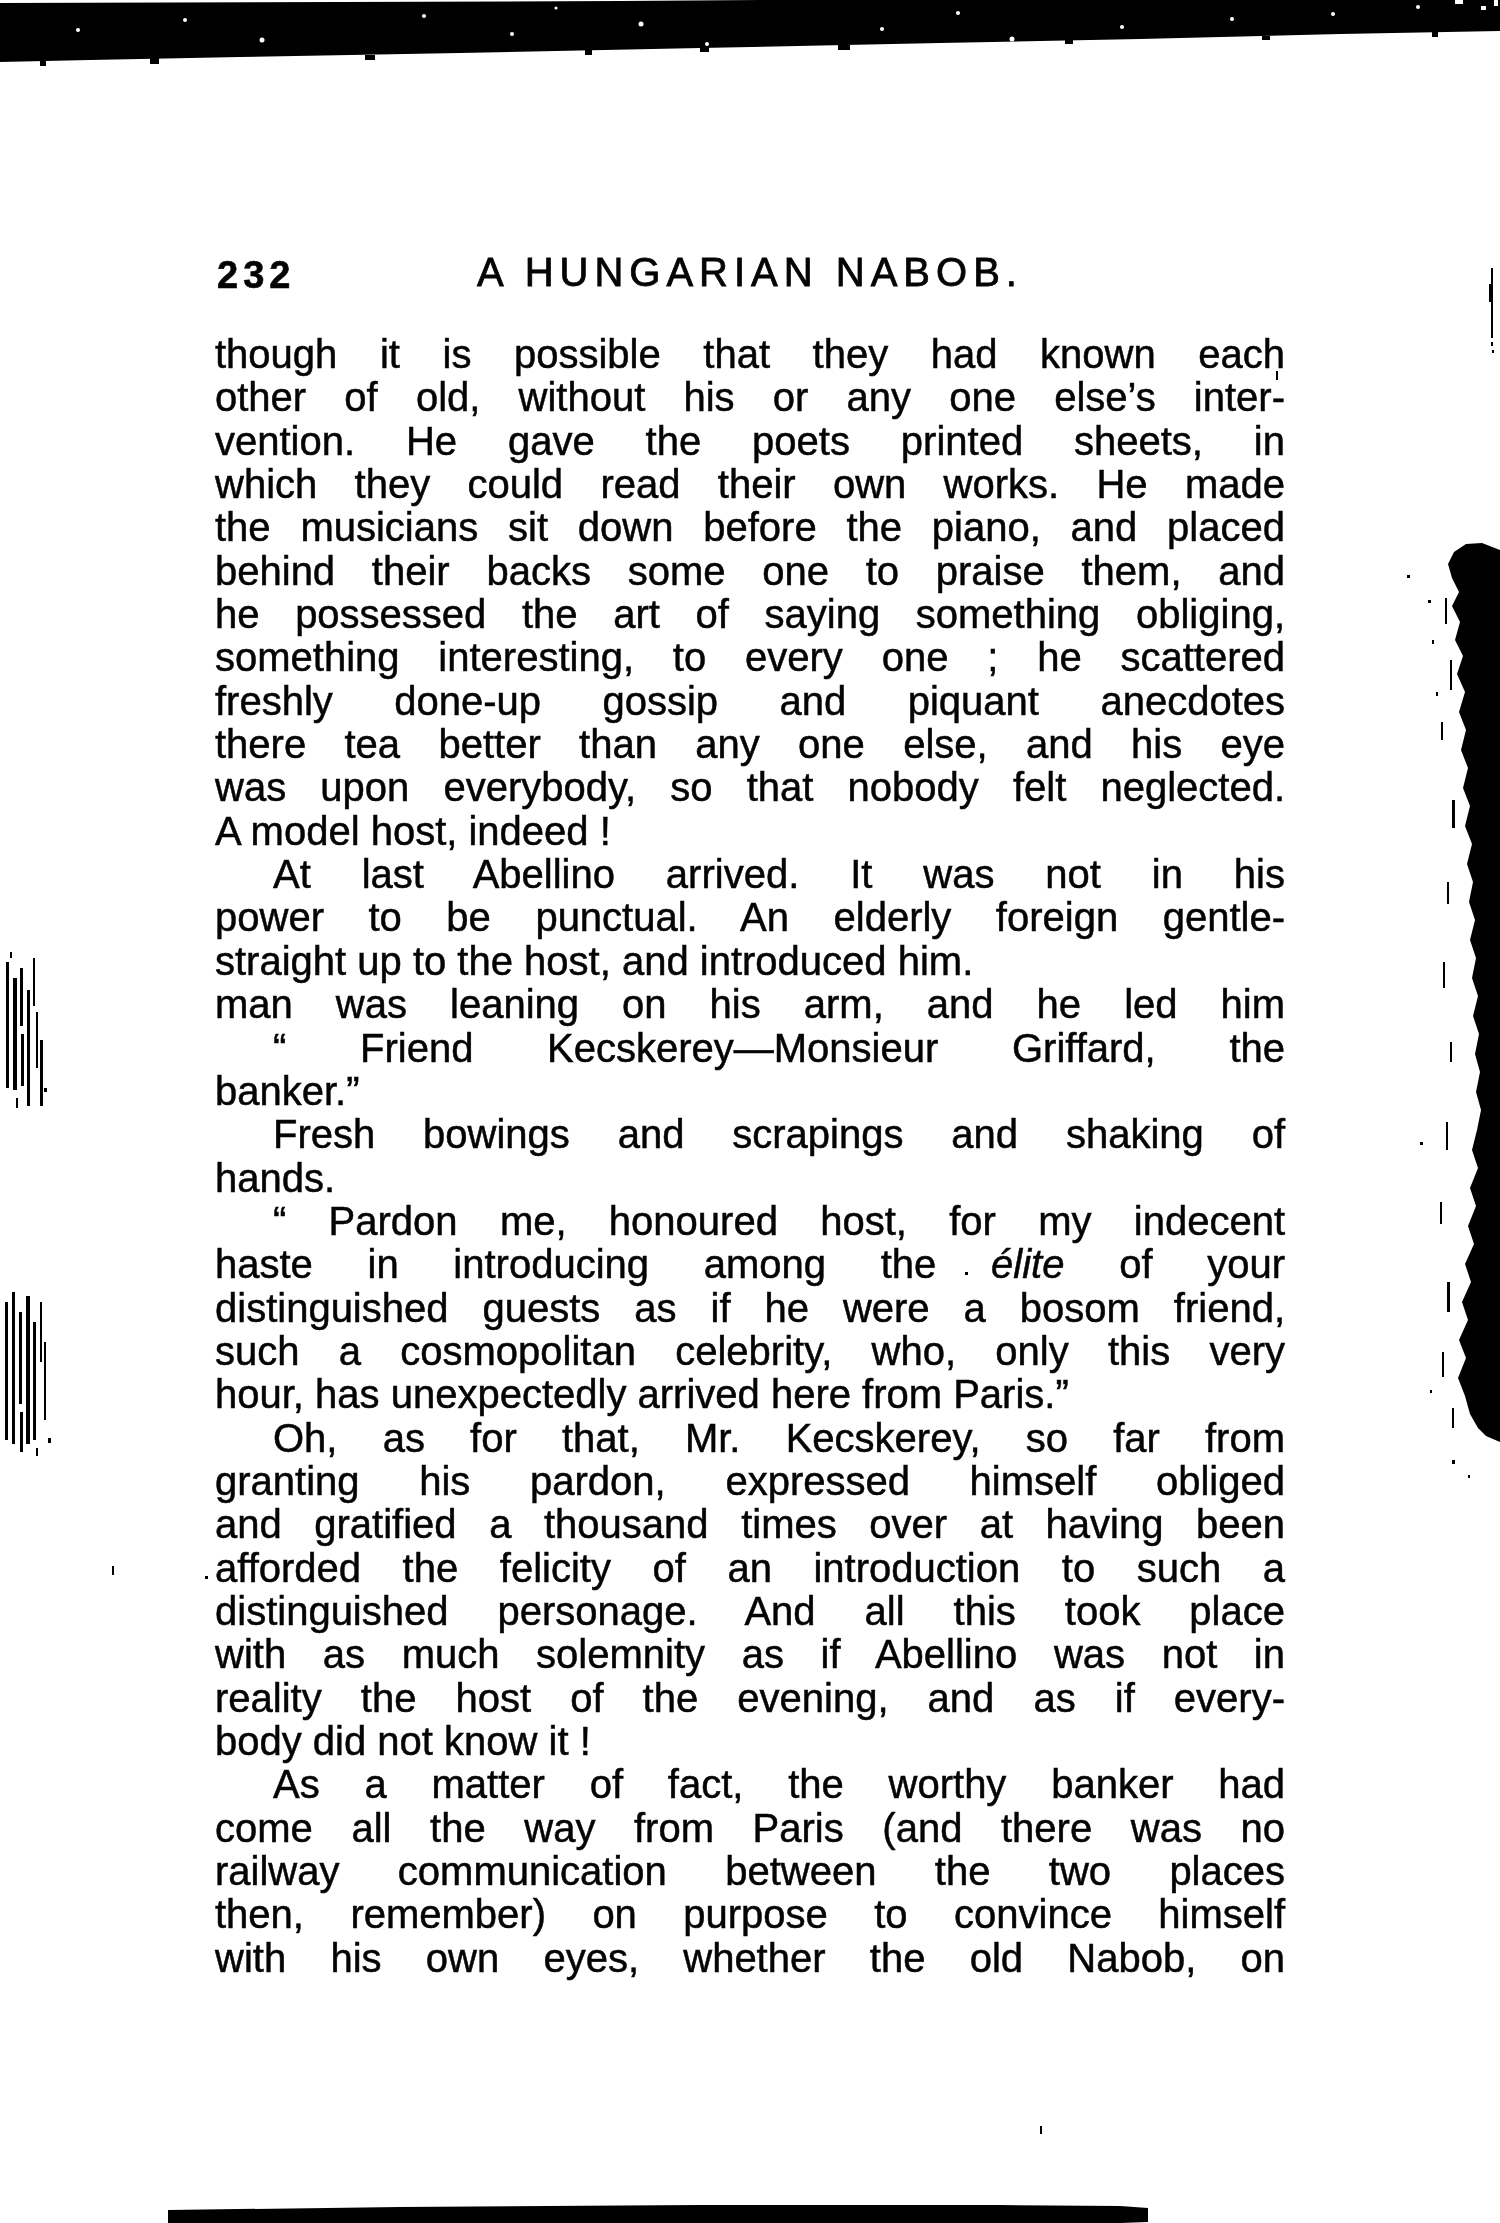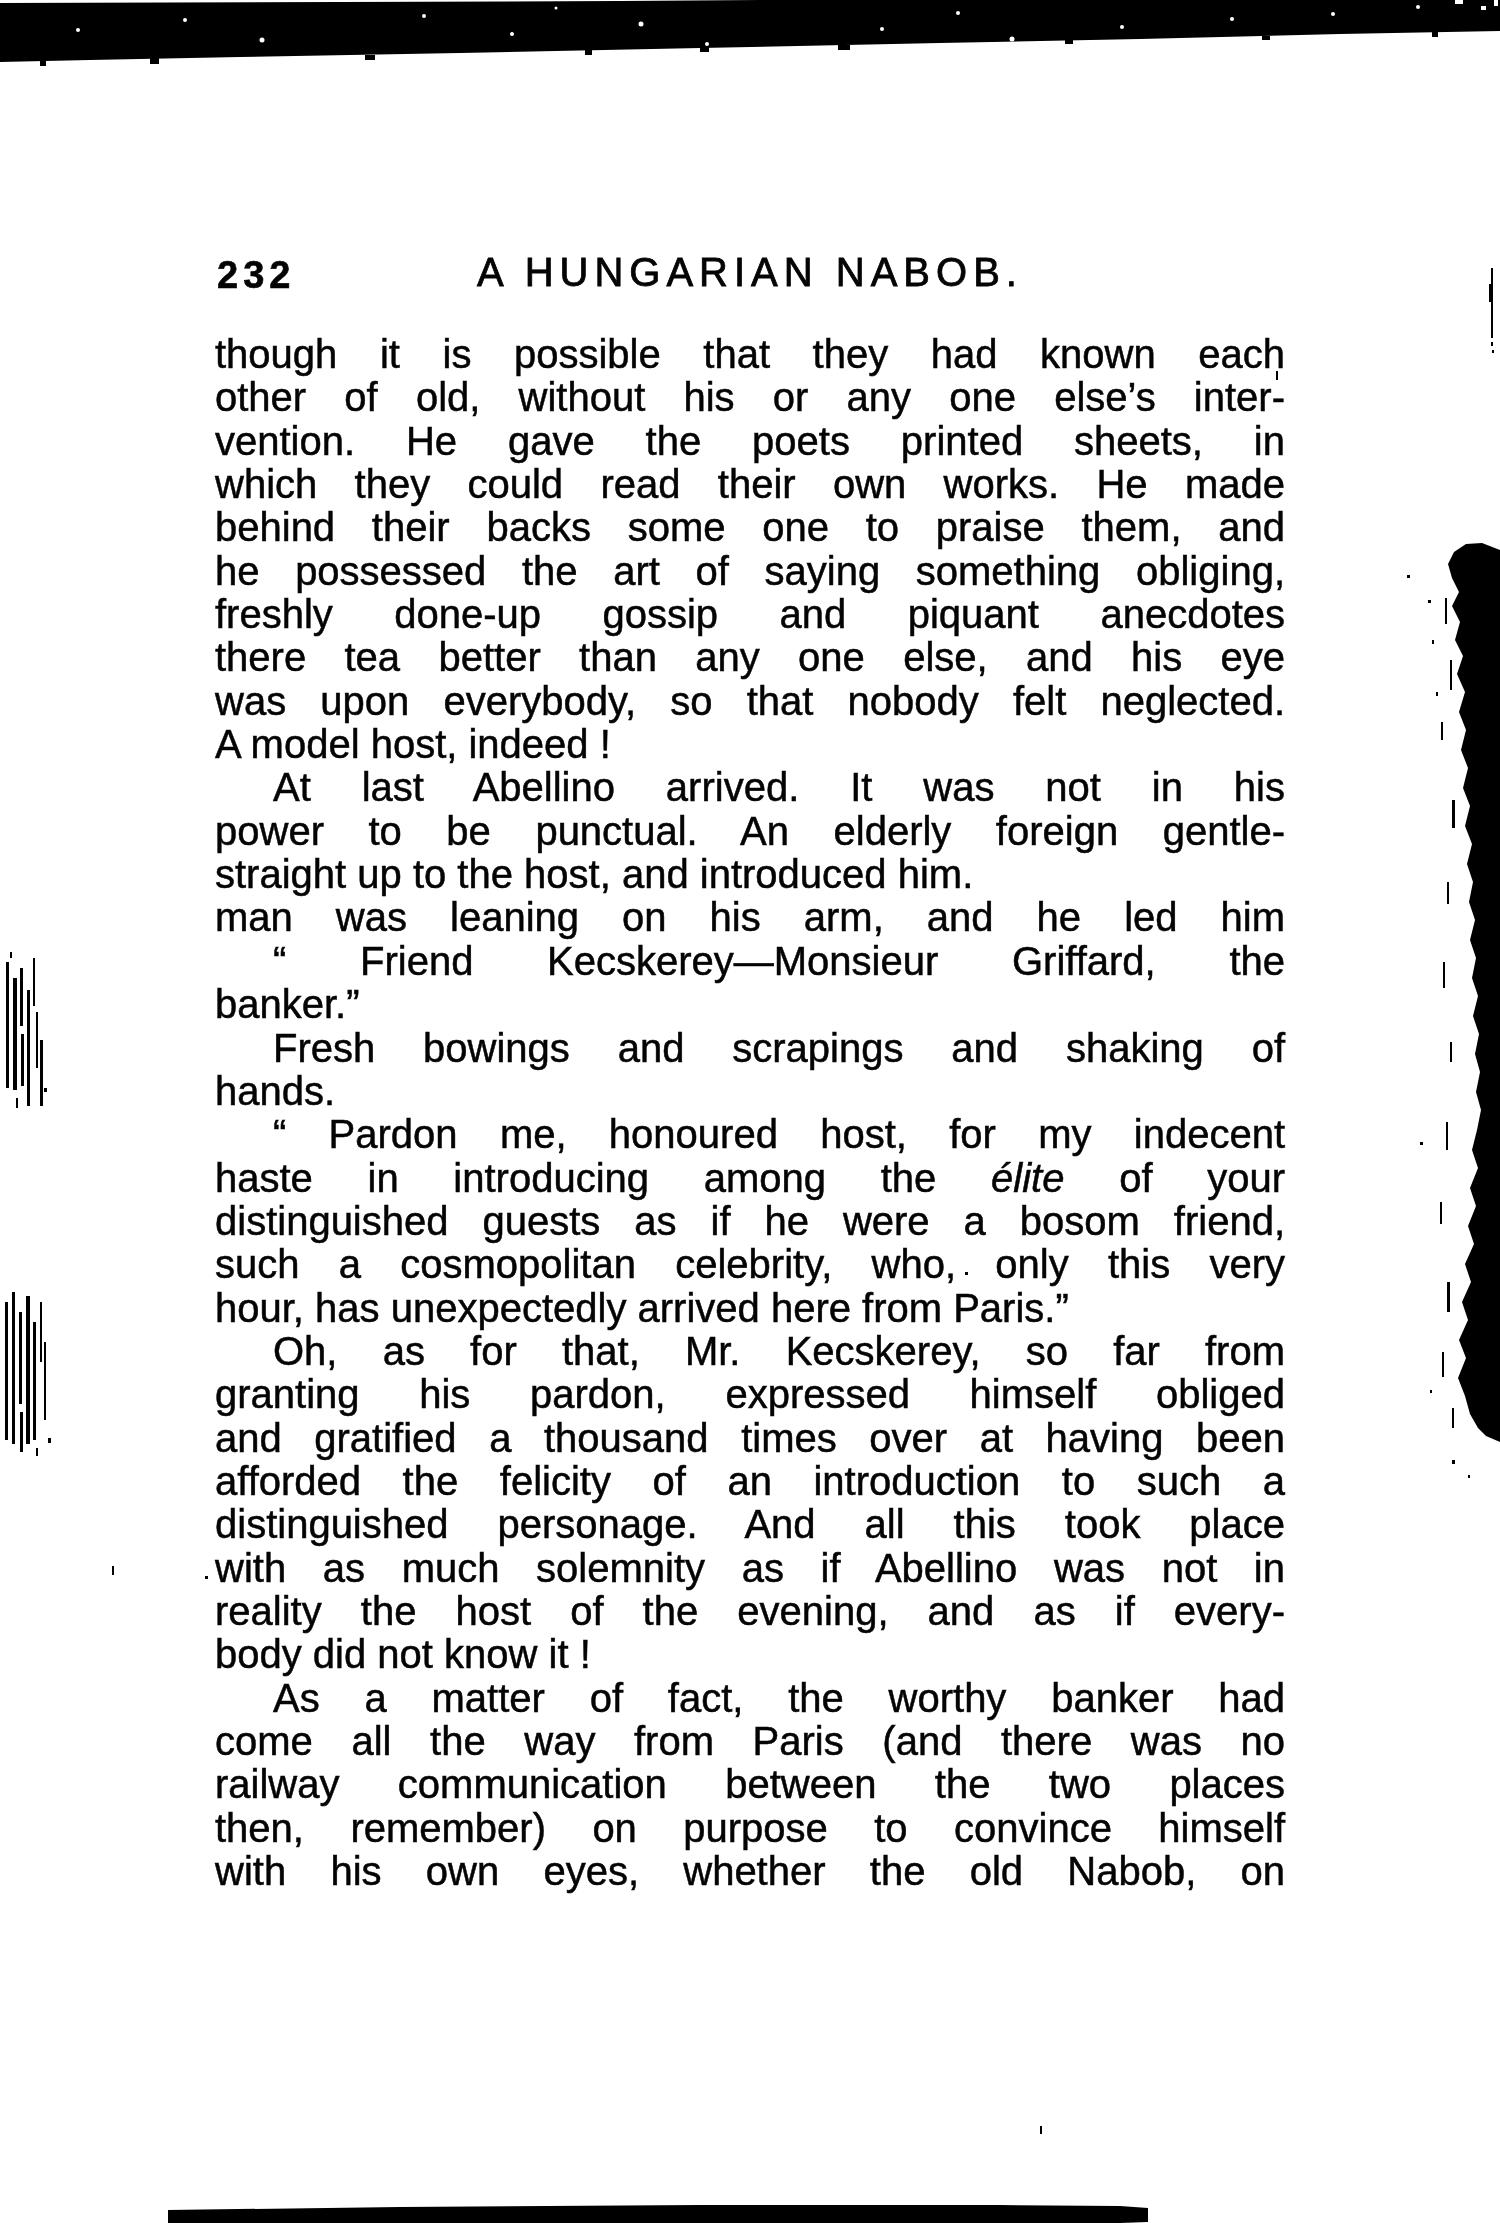--- a/index.html
+++ b/index.html
@@ -151,22 +151,24 @@
   <div class="header">
     <span class="pagenum">232</span>
     <span class="title">A HUNGARIAN NABOB.</span>
   </div>
 
   <div class="body-text">
       <div class="line">though it is possible that they had known each</div>
       <div class="line">other of old, without his or any one else’s inter-</div>
       <div class="line">vention. He gave the poets printed sheets, in</div>
       <div class="line">which they could read their own works. He made</div>
+      <div class="line">the musicians sit down before the piano, and placed</div>
       <div class="line">behind their backs some one to praise them, and</div>
       <div class="line">he possessed the art of saying something obliging,</div>
+      <div class="line">something interesting, to every one ; he scattered</div>
       <div class="line">freshly done-up gossip and piquant anecdotes</div>
       <div class="line">there tea better than any one else, and his eye</div>
       <div class="line">was upon everybody, so that nobody felt neglected.</div>
       <div class="line endp">A model host, indeed !</div>
       <div class="line indent">At last Abellino arrived. It was not in his</div>
       <div class="line">power to be punctual. An elderly foreign gentle-</div>
       <div class="line endp">straight up to the host, and introduced him.</div>
       <div class="line">man was leaning on his arm, and he led him</div>
       <div class="line indent">“ Friend Kecskerey—Monsieur Griffard, the</div>
       <div class="line endp">banker.”</div>

